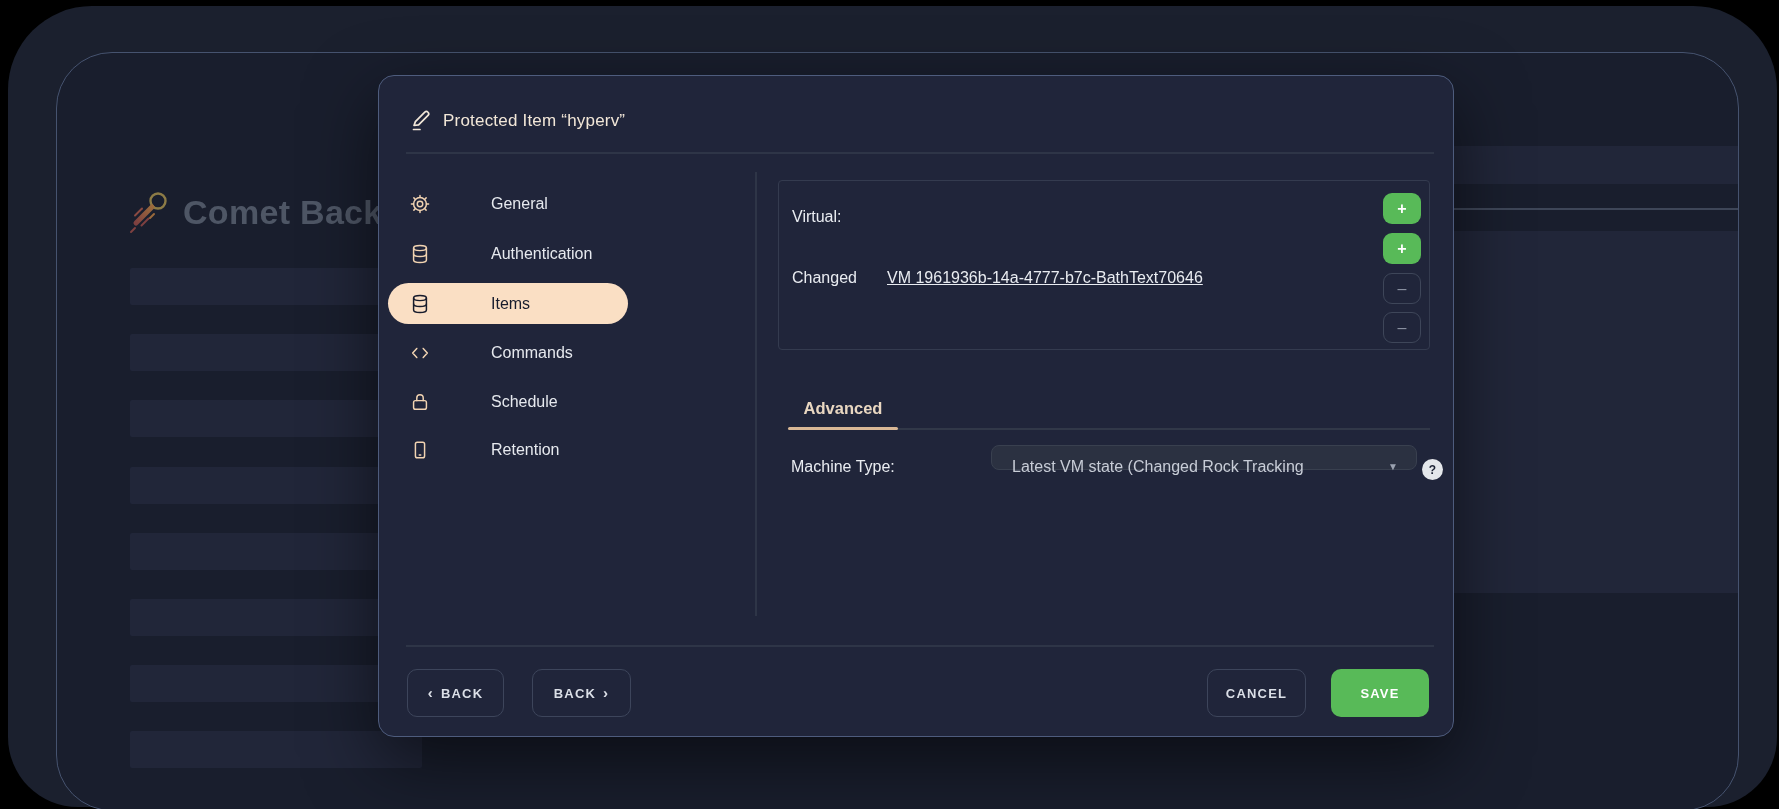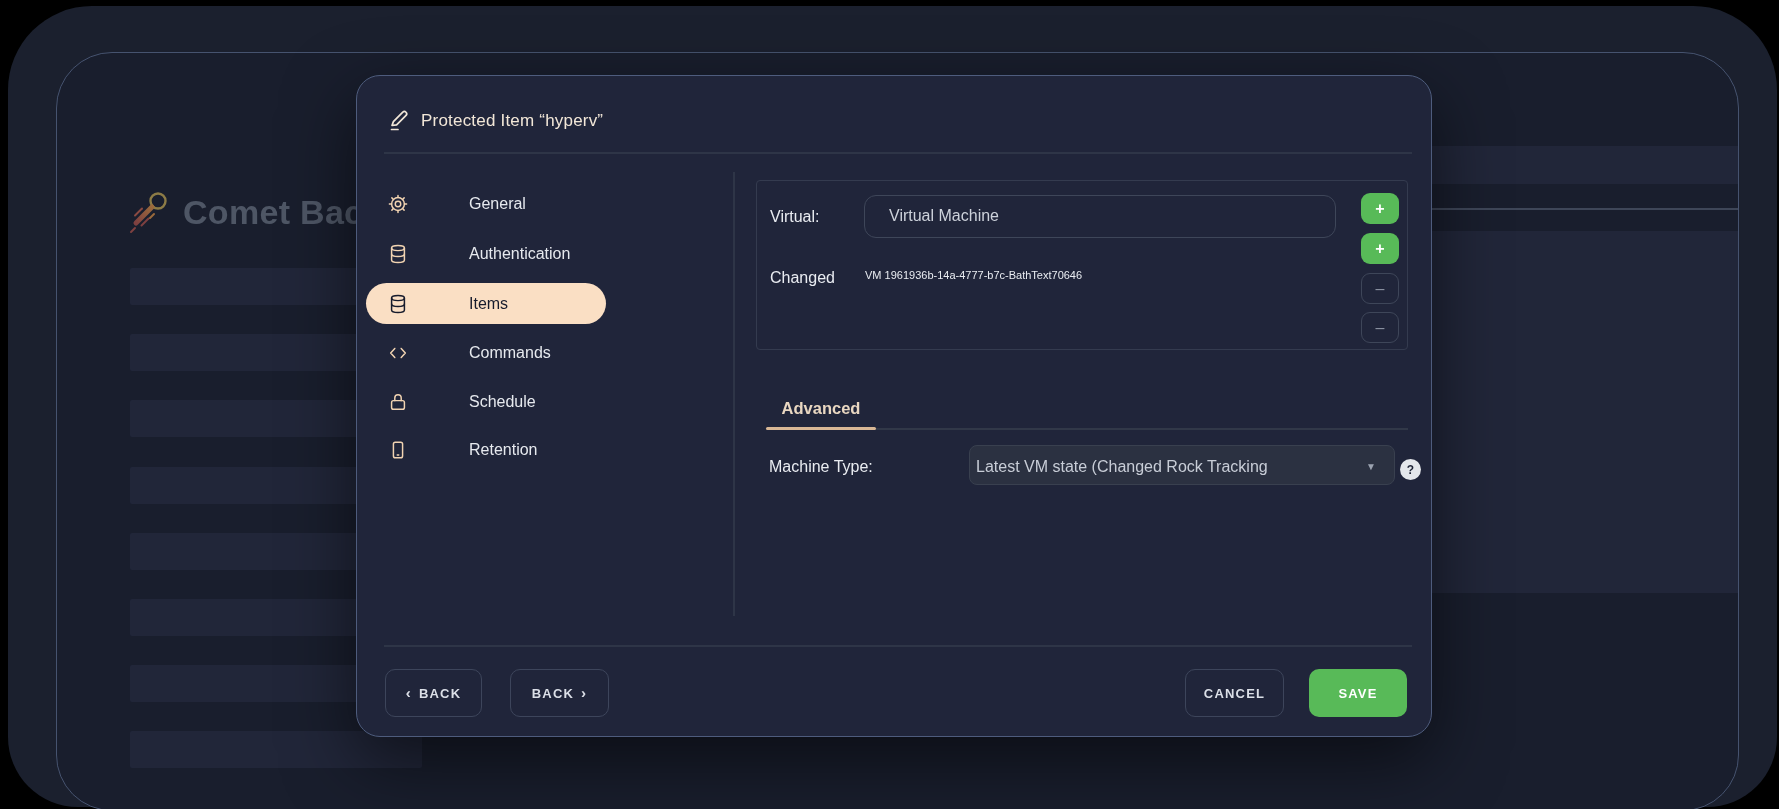--- a/index.html
+++ b/index.html
@@ -14,56 +14,56 @@
           background:#191e2d; border:1.5px solid #46536f; border-radius:56px; overflow:hidden; }
 
   
   .brand { position:absolute; left:70px; top:134px; display:flex; align-items:center; gap:10px; }
   .brand-text { font-size:34px; font-weight:bold; color:#4e5665; letter-spacing:.3px; line-height:50px; }
   .skel-row { position:absolute; left:73px; width:292px; height:37px; background:#212639; border-radius:2px; }
   .rb { position:absolute; left:1100px; width:583px; background:#212639; }
   .rb-line { position:absolute; left:1100px; width:583px; height:1.5px; background:#3e4658; }
 
   
-  .modal { position:absolute; left:348px; top:69px; width:1076px; height:662px;
-           background:#20253a; border:1.5px solid #4e5c7d; border-radius:24px;
+  .modal { position:absolute; left:370px; top:69px; width:1076px; height:662px;
+           background:#20253a; border:1.5px solid #4e5c7d; border-radius:16px;
            box-shadow:0 24px 70px rgba(0,0,0,.55); z-index:10; }
   .m-title { position:absolute; left:64px; top:35px; font-size:17px; color:#f2e7d8; letter-spacing:.2px; }
   .m-title-icon { position:absolute; left:29px; top:32px; width:26px; height:26px; }
   .m-div-h { position:absolute; left:27px; width:1028px; height:1.5px; background:#2e3547; }
   .m-div-v { position:absolute; left:376px; top:96px; width:1.5px; height:444px; background:#2e3547; }
 
   .nav-item { position:absolute; left:9px; width:240px; height:41px; display:flex; align-items:center;
               padding-left:21px; gap:13px; border-radius:21px; cursor:pointer; }
   .nav-item .lbl { font-size:16px; color:#e6e9ee;margin-left:47px; }
   .nav-item svg { width:22px; height:22px; stroke:#f2d4b2; fill:none; stroke-width:1.6; stroke-linecap:round; stroke-linejoin:round; }
   .nav-item.active { background:#fadfc4; }
   .nav-item.active .lbl { color:#161b2c; font-weight:500; }
   .nav-item.active svg { stroke:#161b2c; }
 
   .cbox { position:absolute; left:399px; top:104px; width:652px; height:170px;
           border:1.5px solid #343b4f; border-radius:4px; }
   .flabel { position:absolute; left:13px; font-size:16px; color:#e9ecf1; }
   .select { position:absolute; left:107px; top:14px; width:472px; height:43px; border:1.5px solid #3e4659;
             border-radius:12px; font-size:16px; color:#cdd2db; line-height:40px; padding-left:24px; cursor:pointer; }
-  .inc-val { position:absolute; left:108px; top:88px; font-size:11px; color:#e9ecf1; }
+  .inc-val { position:absolute; left:108px; top:88px; font-size:16px; color:#e9ecf1;text-decoration:underline; }
   .sq-btn { position:absolute; left:604px; width:38px; height:31px; border-radius:9px; font-size:16px;
             display:flex; align-items:center; justify-content:center; cursor:pointer; }
   .sq-add { background:#58ba58; color:#fff; border:none; font-weight:bold; }
   .sq-rem { background:transparent; color:#8b92a3; border:1.5px solid #3e4659; }
 
   .adv-tab { position:absolute; left:409px; top:323px; width:110px; text-align:center;
              font-size:16.5px; color:#e9d7c1; cursor:pointer;font-weight:bold; }
   .adv-underline { position:absolute; left:409px; top:351px; width:110px; height:3px; background:#d8b795; border-radius:2px; z-index:2; }
   .adv-line { position:absolute; left:409px; top:352px; width:642px; height:1.5px; background:#313848; }
 
   .rk-label { position:absolute; left:412px; top:382px; font-size:16px; color:#e9ecf1; }
-  .dropdown { position:absolute; left:612px; top:369px; width:426px; height:40px; background:#2b3141;
+  .dropdown { position:absolute; left:612px; top:369px; width:426px; height:25px; background:#2b3141;
               border:1px solid #39404f; border-radius:8px; font-size:16px; color:#c8cdd7;
-              line-height:42px; padding-left:6px; cursor:pointer; }
+              line-height:42px; padding-left:20px; cursor:pointer; }
   .caret { position:absolute; right:18px; top:0; font-size:10px; color:#9ba2b0; line-height:42px; }
   .help-badge { position:absolute; left:1043px; top:383px; width:21px; height:21px; border-radius:50%;
                 background:#e4e7eb; color:#1d2335; font-size:12px; font-weight:bold;
                 display:flex; align-items:center; justify-content:center; cursor:pointer; }
 
   .btn { position:absolute; top:593px; height:48px; border-radius:10px; border:1.5px solid #3d455b;
          background:transparent; color:#dbdfe7; font-size:13px; font-weight:bold; letter-spacing:1.2px;
          display:flex; align-items:center; justify-content:center; gap:7px; cursor:pointer;
          font-family:"Liberation Sans", sans-serif; }
   .btn .chev { font-size:15px; font-weight:bold; position:relative; top:-1px; }
@@ -160,21 +160,20 @@
         <rect x="7" y="3.5" width="10" height="17" rx="2"></rect>
         <path d="M11.2 17.5h1.6"></path>
       </svg>
       <span class="lbl">Retention</span>
     </div>
 
     <div class="m-div-v"></div>
 
     <div class="cbox">
       <div class="flabel" style="top:27px">Virtual:</div>
-      <div class="select">Virtual Machine</div>
       <div class="flabel" style="top:88px">Changed</div>
       <div class="inc-val">VM 1961936b-14a-4777-b7c-BathText70646</div>
       <div class="sq-btn sq-add" style="top:12px">+</div>
       <div class="sq-btn sq-add" style="top:52px">+</div>
       <div class="sq-btn sq-rem" style="top:92px">–</div>
       <div class="sq-btn sq-rem" style="top:131px">–</div>
     </div>
 
     <div class="adv-tab">Advanced</div>
     <div class="adv-underline"></div>

